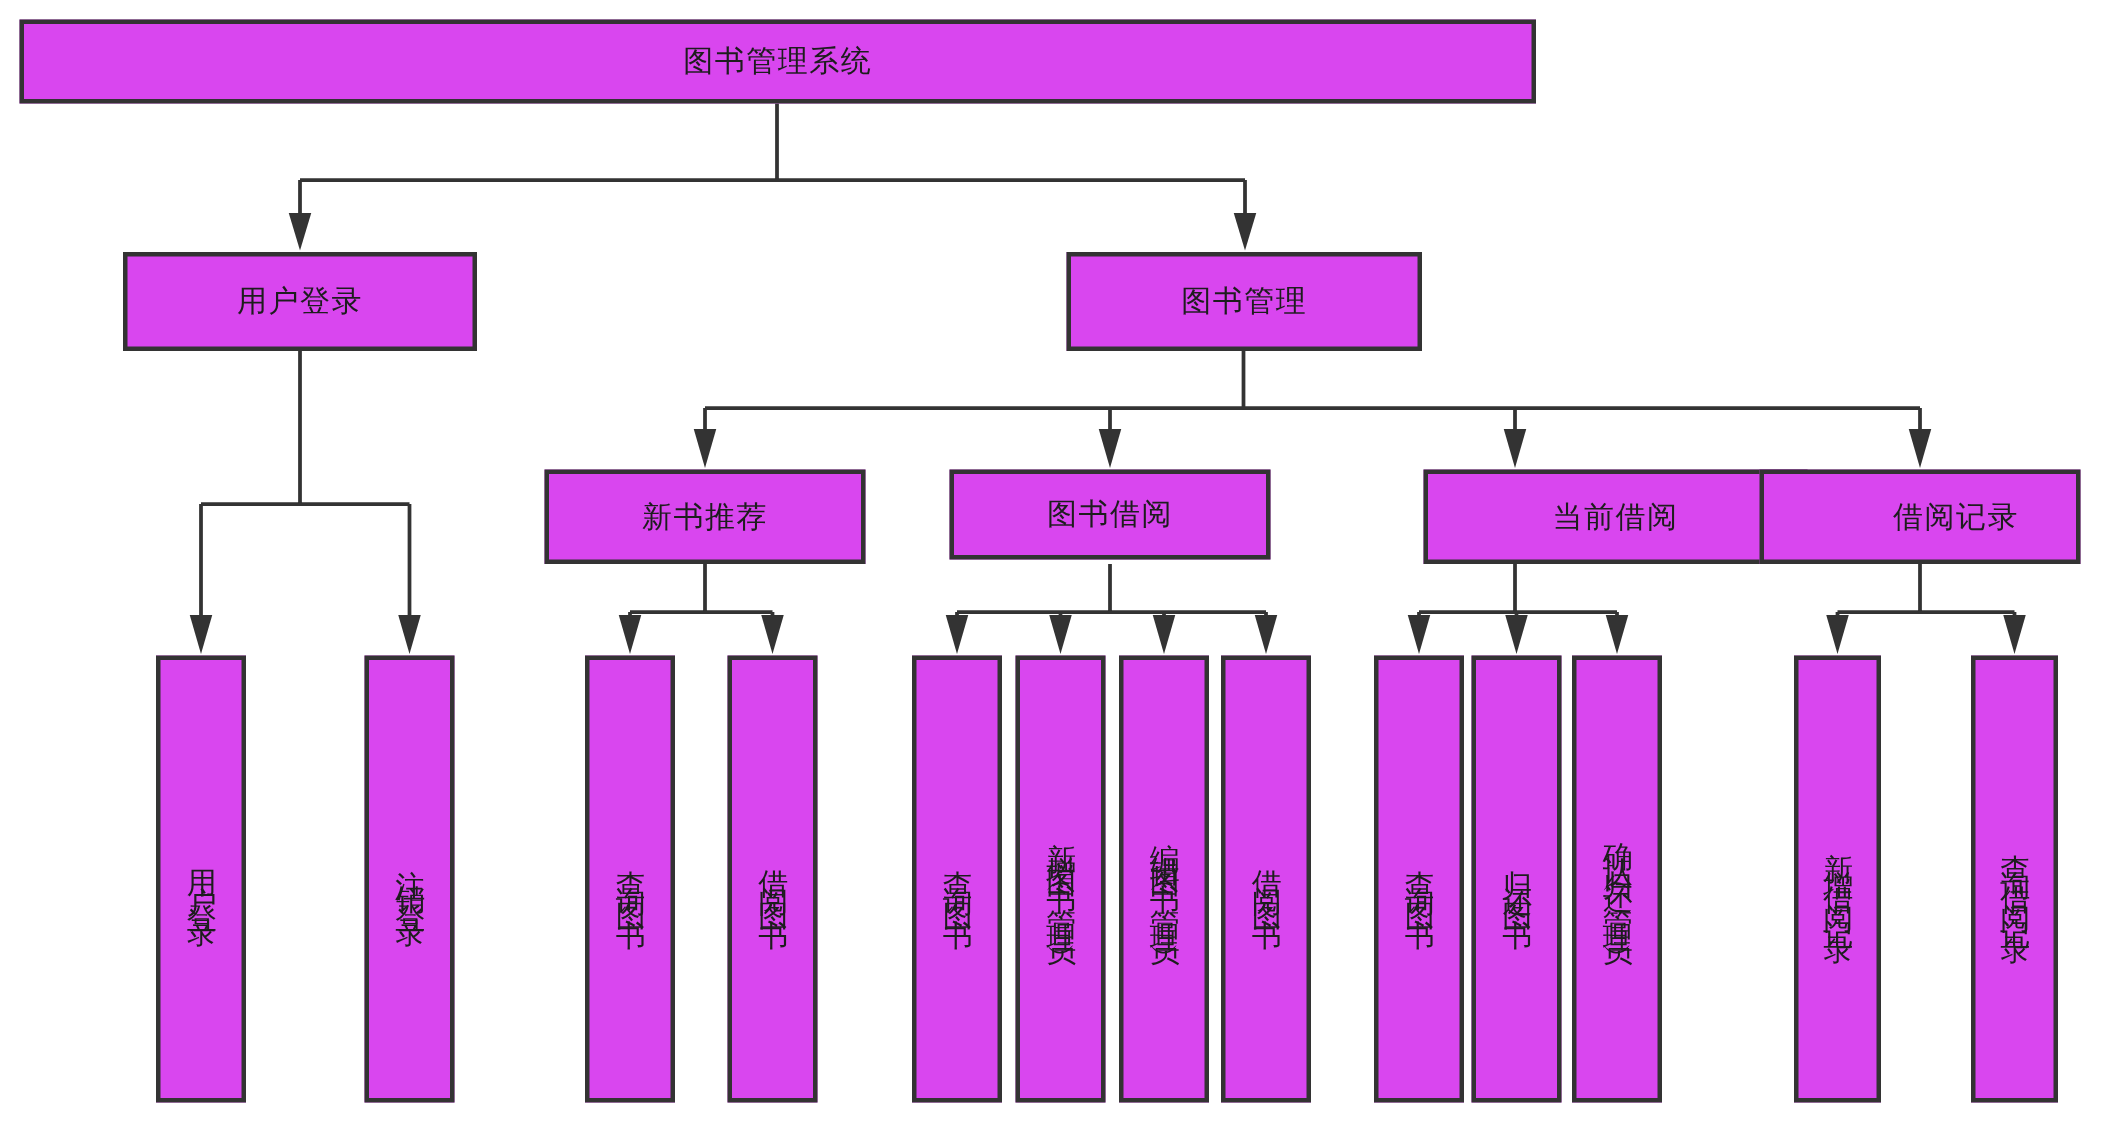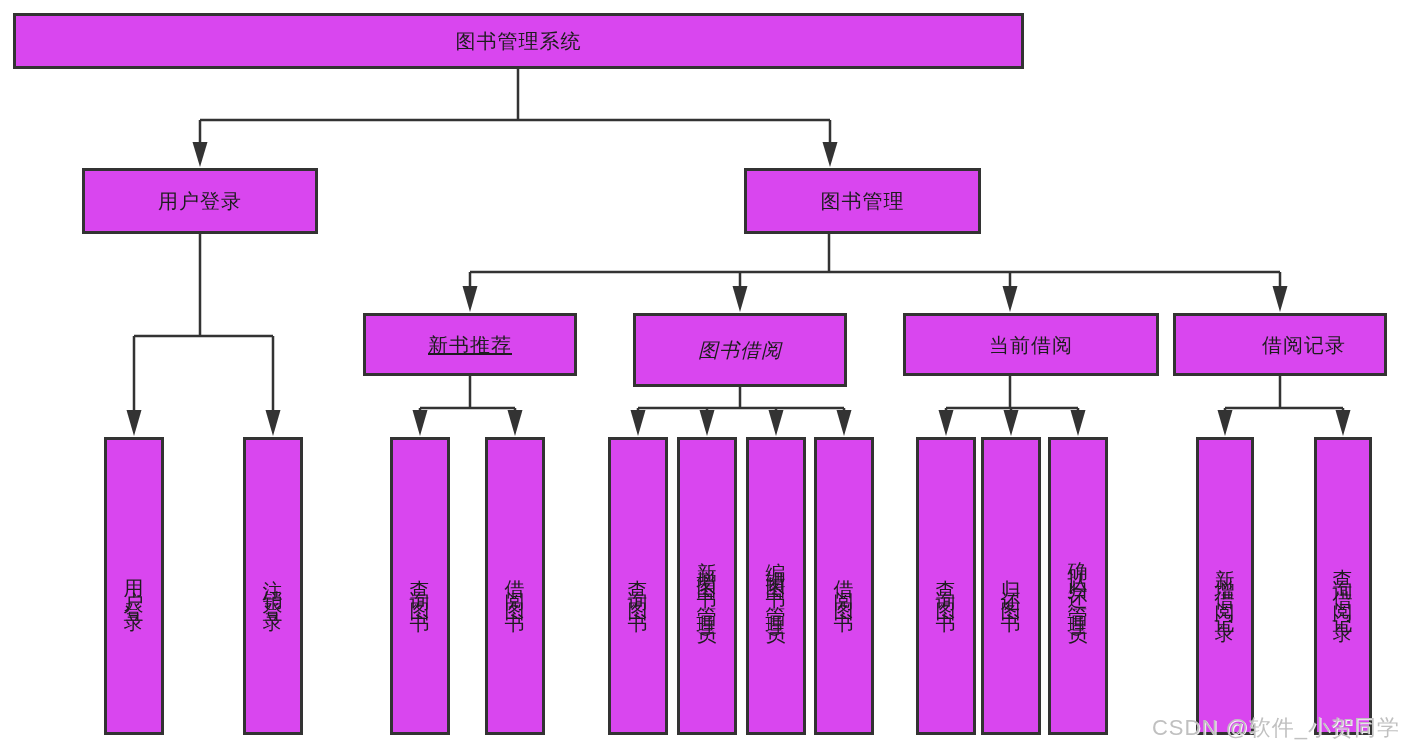--- a/index.html
+++ b/index.html
@@ -71,31 +71,31 @@
     <polygon points="1335.5,410 1350.5,410 1343,436"></polygon>
   </svg>
 
   <div class="box" style="left:13px; top:13px; width:1011px; height:56px;">
     <span class="h-label">图书管理系统</span>
   </div>
 
   <div class="box" style="left:82px; top:168px; width:236px; height:66px;">
     <span class="h-label">用户登录</span>
   </div>
-  <div class="box" style="left:711px; top:168px; width:237px; height:66px;margin-left:33px;">
+  <div class="box" style="left:711px; top:168px; width:237px; height:66px;">
     <span class="h-label">图书管理</span>
   </div>
 
-  <div class="box" style="left:363px; top:313px; width:214px; height:63px;text-decoration:underline;">
+  <div class="box" style="left:363px; top:313px; width:214px; height:63px;">
     <span class="h-label">新书推荐</span>
   </div>
-  <div class="box" style="left:633px; top:313px; width:214px; height:74px;font-style:italic;">
+  <div class="box" style="left:633px; top:313px; width:214px; height:60px;">
     <span class="h-label">图书借阅</span>
   </div>
-  <div class="box" style="left:903px; top:313px; width:256px; height:63px;">
+  <div class="box" style="left:949px; top:313px; width:256px; height:63px;">
     <span class="h-label">当前借阅</span>
   </div>
   <div class="box" style="left:1173px; top:313px; width:214px; height:63px;padding-left:48px;">
     <span class="h-label">借阅记录</span>
   </div>
 
   <div class="box" style="left:104px; top:437px; width:60px; height:298px;">
     <span class="v-label">用户登录</span>
   </div>
   <div class="box" style="left:243px; top:437px; width:60px; height:298px;">
@@ -132,15 +132,14 @@
     <span class="v-label" style="letter-spacing:9px;">确认归还（管理员）</span>
   </div>
 
   <div class="box" style="left:1196px; top:437px; width:58px; height:298px;">
     <span class="v-label">新增借阅记录</span>
   </div>
   <div class="box" style="left:1314px; top:437px; width:58px; height:298px;">
     <span class="v-label">查询借阅记录</span>
   </div>
 
-  <div class="watermark">CSDN @软件_小贺同学</div>
 
 </div>
 
 </body></html>

